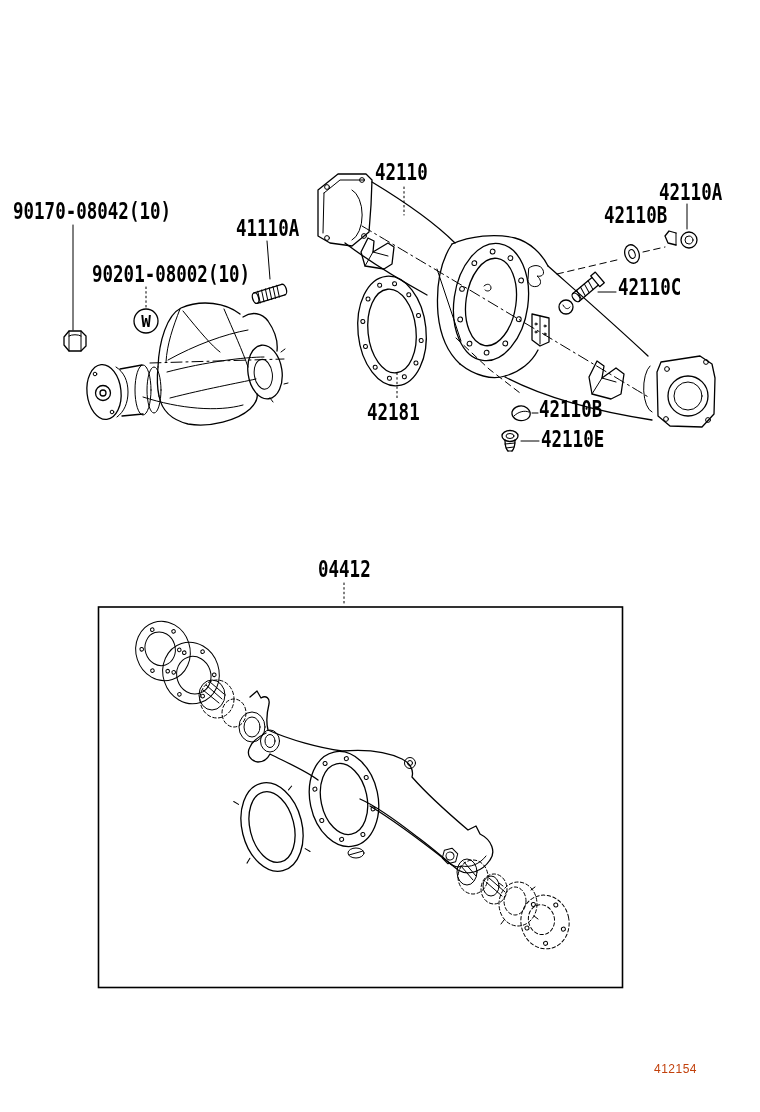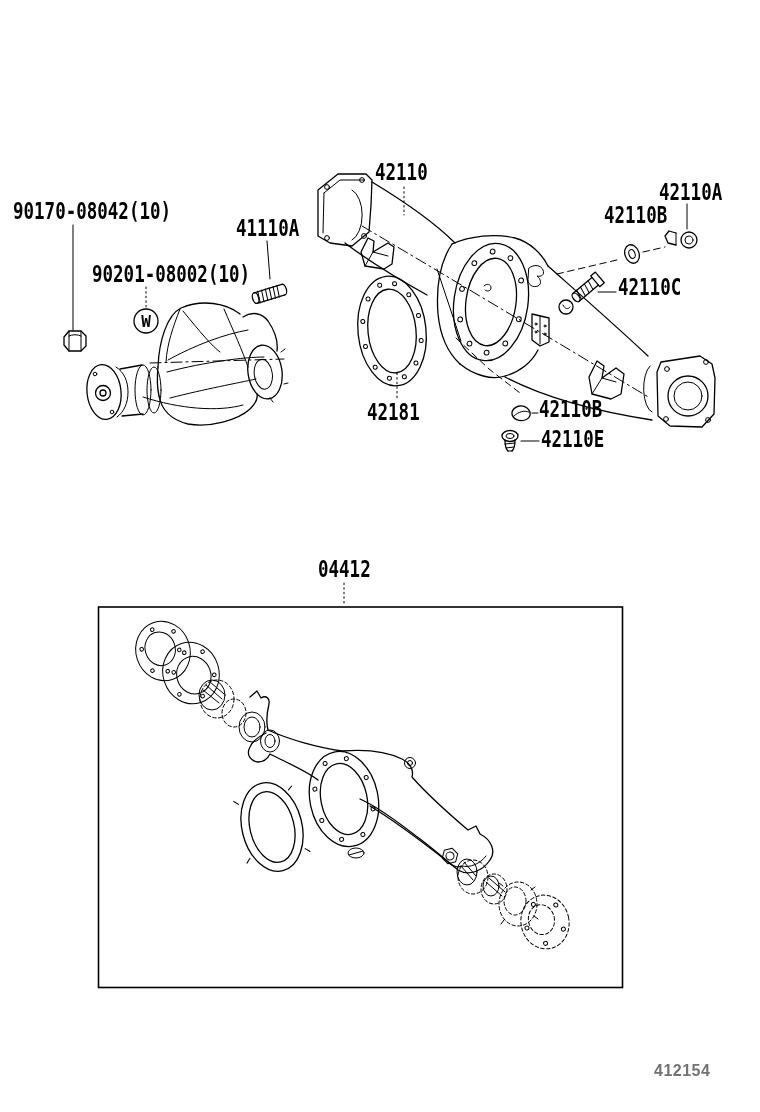--- a/index.html
+++ b/index.html
@@ -1,21 +1,21 @@
 <!DOCTYPE html>
 <html><head>
 <meta charset="utf-8">
 <style>
   html,body{margin:0;padding:0;background:#fff;}
   .page{position:relative;width:760px;height:1112px;background:#ffffff;overflow:hidden;
         font-family:"DejaVu Sans Mono",monospace;}
   .pl{position:absolute;color:#000;font-weight:700;font-size:17.5px;line-height:1.1;
       white-space:nowrap;transform:scaleY(1.36);transform-origin:0 0;letter-spacing:0;}
-  .fig{position:absolute;font-family:"Liberation Sans",sans-serif;font-size:16px;
-       color:#737373;letter-spacing:0.5px;font-weight:bold;}
+  .fig{position:absolute;font-family:"Liberation Sans",sans-serif;font-size:12px;
+       color:#c2410c;letter-spacing:0.5px;}
   svg.art{position:absolute;left:0;top:0;}
   .s{fill:none;stroke:#000;stroke-width:1.3;stroke-linecap:round;stroke-linejoin:round;}
   .t{stroke-width:1;}
   .dd{stroke-dasharray:11 4 2 4;}
   .da{stroke-dasharray:6.5 4.5;}
   .do{stroke-dasharray:1.6 3;}
   .fi{stroke-dasharray:3.4 2.4;}
   .wtxt{font-family:"DejaVu Sans Mono",monospace;font-weight:700;font-size:16px;fill:#000;}
 </style>
 </head>

